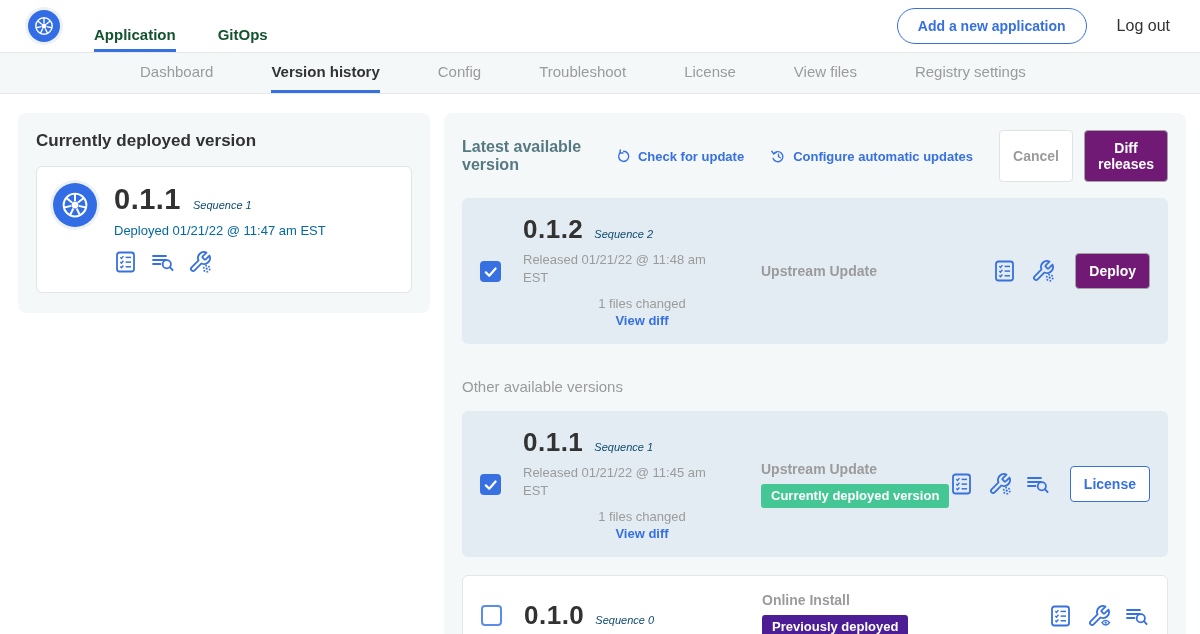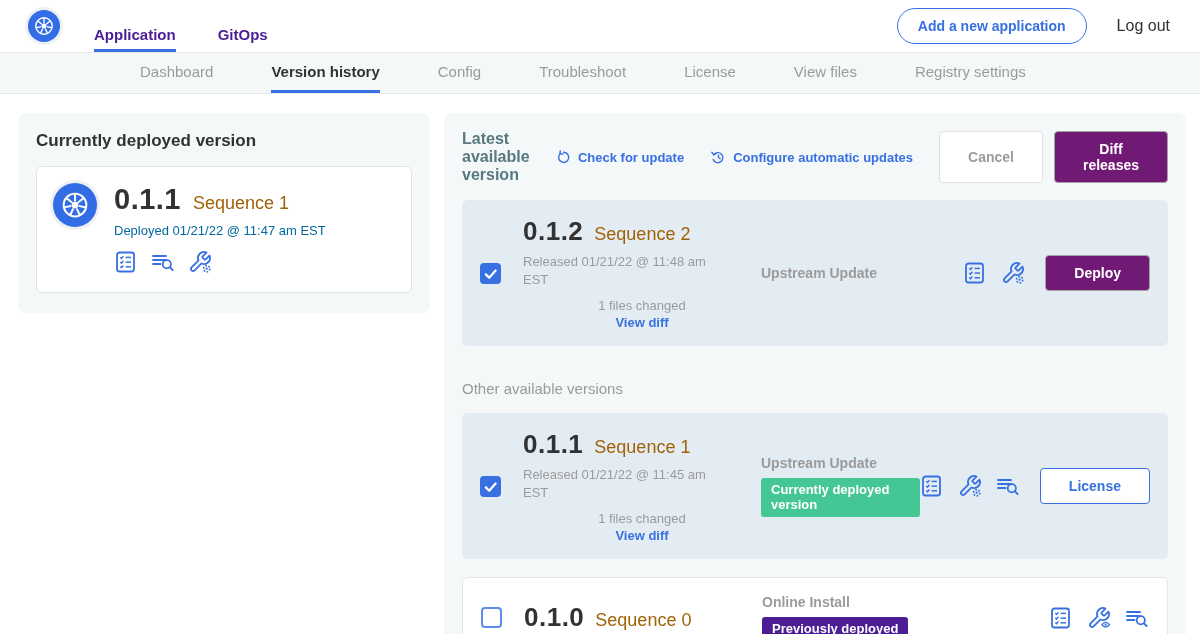--- a/index.html
+++ b/index.html
@@ -9,21 +9,21 @@
   
   .topbar { height:53px; display:flex; align-items:stretch; padding:0 30px 0 28px;
     border-bottom:1px solid #e7e7e7; background:#fff; }
   .brand { display:flex; align-items:center; margin-right:34px; }
   .k8s-badge { border-radius:50%; background:#326de6; display:flex; align-items:center;
     justify-content:center; box-shadow:0 0 0 3px #eef1f3; }
   .k8s-badge.small { width:32px; height:32px; }
   .k8s-badge.large { width:44px; height:44px; }
   .top-tabs { display:flex; gap:42px; }
   .top-tab { display:flex; align-items:center; font-size:15px; font-weight:bold;
-    color:#4c1d95; border-bottom:3px solid transparent; padding-top:20px; cursor:pointer; }
+    color:#14532d; border-bottom:3px solid transparent; padding-top:20px; cursor:pointer; }
   .top-tab.active { border-bottom-color:#3770e0; }
   .top-right { margin-left:auto; display:flex; align-items:center; gap:30px; }
   .pill-btn { border:1px solid #3770e0; color:#3770e0; background:#fff; font-weight:bold;
     font-size:14px; padding:9px 20px; border-radius:20px; cursor:pointer;
     font-family:"Liberation Sans", sans-serif; }
   .logout { font-size:16px; color:#323232; cursor:pointer; }
 
   
   .subnav { height:41px; background:#f5f8f9; border-bottom:1px solid #e5e9eb;
     display:flex; align-items:stretch; padding-left:140px; gap:58px; }
@@ -35,36 +35,36 @@
   .main { display:flex; gap:14px; padding:19px 14px 0 18px; align-items:flex-start; }
   .panel { background:#f4f8f9; border-radius:8px; }
 
   .left-panel { width:412px; padding:18px 18px 20px 18px; }
   .left-panel h2 { font-size:17px; font-weight:bold; color:#323232; margin-bottom:15px; }
   .deployed-card { background:#fff; border:1px solid #e0e5e8; border-radius:6px;
     padding:16px 16px 18px 16px; display:flex; gap:17px; }
   .dv-col { display:flex; flex-direction:column; }
   .dv-line1 { display:flex; align-items:baseline; gap:12px; }
   .version-number-lg { font-size:29px; font-weight:bold; color:#323232; letter-spacing:.5px; }
-  .sequence { font-size:18px; color:#a16207; }
+  .sequence { font-size:11px; color:#0c4a6e;font-style:italic; }
   .deployed-ts { font-size:13px; color:#0369a1; margin-top:7px; }
   .icon-row { display:flex; align-items:center; gap:13px; margin-top:12px; color:#3770e0; }
   .icon { width:24px; height:24px; color:#3770e0; cursor:pointer; flex:none; }
   .icon svg { width:100%; height:100%; display:block; }
 
   .right-panel { flex:1; padding:17px 18px 18px 18px; min-height:505px; }
   .avail-header { display:flex; align-items:center; }
   .avail-title { font-size:16px; font-weight:bold; color:#577981; margin-right:14px; }
   .link-action { display:flex; align-items:center; gap:6px; color:#3770e0; font-size:13px;
     font-weight:bold; cursor:pointer; margin-right:26px; white-space:nowrap; }
   .link-action .li { width:17px; height:17px; }
   .link-action .li svg { width:100%; height:100%; display:block; }
   .hdr-buttons { margin-left:auto; display:flex; gap:11px; }
   .btn { font-family:"Liberation Sans", sans-serif; font-size:14px; font-weight:bold;
-    border-radius:4px; padding:9px 28px; cursor:pointer; }
+    border-radius:4px; padding:9px 13px; cursor:pointer; }
   .btn-muted { background:#fff; border:1px solid #dfe3e6; color:#9b9b9b; }
   .btn-primary { background:#701a75; border:1px solid #a3a3a3; color:#fff; }
   .btn-outline { background:#fff; border:1px solid #3770e0; color:#3770e0; }
 
   .version-card { border-radius:6px; margin-top:16px; padding:16px 18px;
     display:flex; align-items:center; }
   .version-card.highlight { background:#e4ecf3;justify-content:center; }
   .version-card.plain { background:#fff; border:1px solid #e3e7ea; }
   .checkbox { width:21px; height:21px; border-radius:4px; flex:none; margin-right:22px;
     cursor:pointer; }

